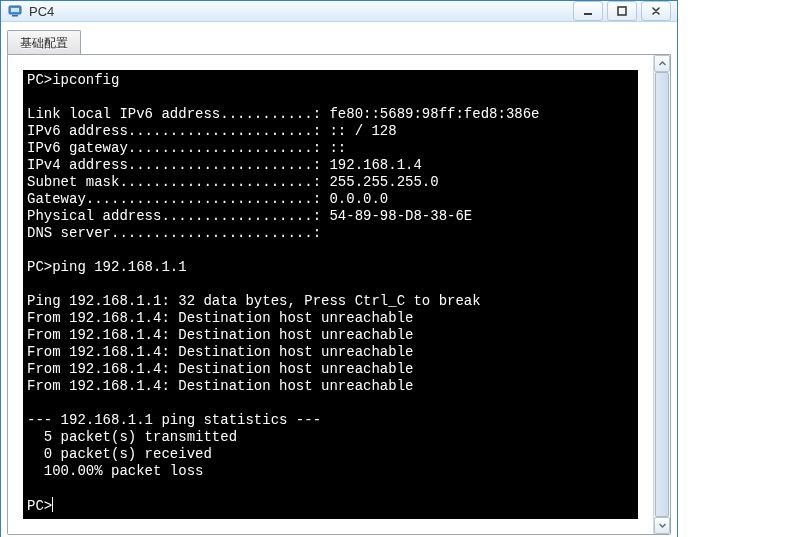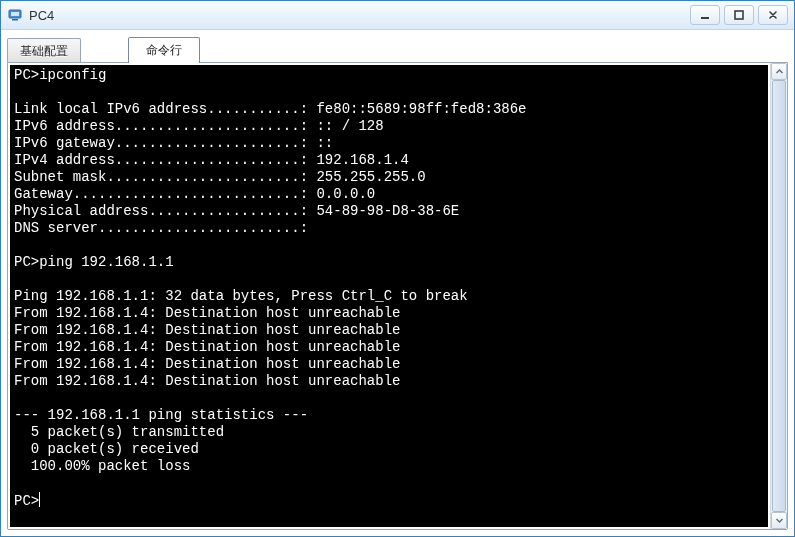--- a/index.html
+++ b/index.html
@@ -2,21 +2,21 @@
 <html><head>
 <meta charset="utf-8">
 <style>
   html, body {
     margin: 0;
     padding: 0;
     font-family: "Segoe UI", Tahoma, sans-serif;
     background: #fff;
   }
   .window {
-    width: 795px;
+    width: 678px;
     height: 537px;
     border: 1px solid #3c7fb1;
     box-sizing: border-box;
     display: flex;
     flex-direction: column;
     background: #fff;
     position: relative;
   }
   .titlebar {
     height: 28px;
@@ -72,21 +72,20 @@
     padding: 6px 6px 6px 6px;
     box-sizing: border-box;
     background: #fff;
   }
   .tabs {
     display: flex;
     align-items: flex-end;
     height: 26px;
     position: relative;
     z-index: 2;
-    gap: 45px;
   }
   .tab {
     min-width: 72px;
     padding: 0 12px;
     height: 24px;
     line-height: 24px;
     font-size: 12px;
     text-align: center;
     color: #222;
     background: linear-gradient(to bottom, #fdfdfd, #ececec);
@@ -133,21 +132,21 @@
     flex: 1 1 auto;
     background: #000;
     color: #fff;
     font-family: "Consolas", "Courier New", monospace;
     font-size: 14px;
     line-height: 17px;
     padding: 2px 4px 4px 4px;
     white-space: pre;
     overflow: hidden;
     box-sizing: border-box;
-    margin: 2px;
+    margin: 15px;
   }
   .cursor {
     display: inline-block;
     width: 7px;
     height: 15px;
     background: transparent;
     border-left: 1px solid #fff;
     vertical-align: -2px;
   }
   .scrollbar {
@@ -222,21 +221,20 @@
               <path d="M3 3 L9 9 M9 3 L3 9" stroke="#3b3b3b" stroke-width="1.6" stroke-linecap="round"></path>
             </svg>
         </span>
       </div>
     </div>
   </div>
 
   <div class="client">
     <div class="tabs">
       <div class="tab">基础配置</div>
-      <div class="tab active">命令行</div>
     </div>
 
     <div class="tabpanel-wrap">
       <div class="terminal-area">
         <pre class="terminal" id="terminal">PC&gt;ipconfig
 
 Link local IPv6 address...........: fe80::5689:98ff:fed8:386e
 IPv6 address......................: :: / 128
 IPv6 gateway......................: ::
 IPv4 address......................: 192.168.1.4

